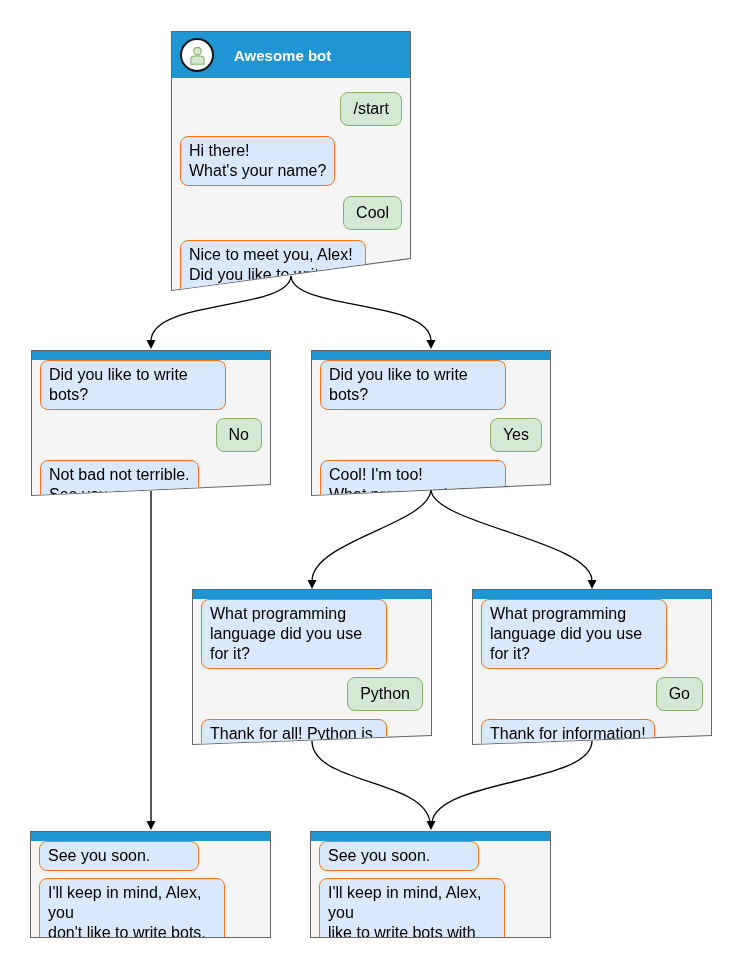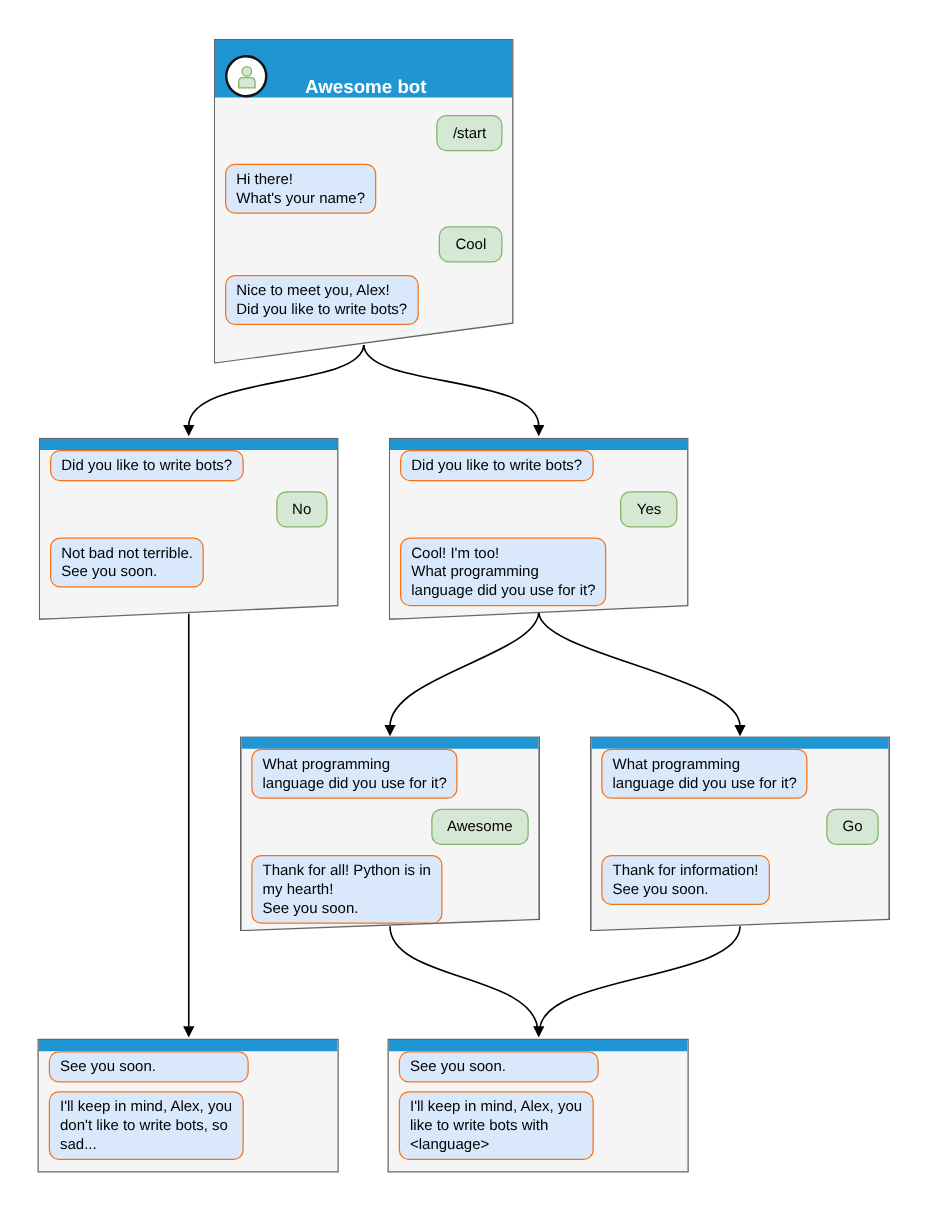--- a/index.html
+++ b/index.html
@@ -17,32 +17,32 @@
 
   #win-main{left:171px;top:31px;width:240px;height:260px;}
   #win-no{left:31px;top:350px;width:240px;height:146px;}
   #win-yes{left:311px;top:350px;width:240px;height:146px;}
   #win-python{left:192px;top:589px;width:240px;height:156px;}
   #win-go{left:472px;top:589px;width:240px;height:156px;}
   #win-end-sad{left:30px;top:831px;width:241px;height:107px;}
   #win-end-happy{left:310px;top:831px;width:241px;height:107px;}
 
   .tb{background:#2095d3;flex:0 0 auto;}
-  .tb-main{height:46px;display:flex;align-items:flex-end;gap:30px;padding-left:8px;}
+  .tb-main{height:46px;display:flex;align-items:center;gap:20px;padding-left:8px;}
   .tb-small{height:9px;}
   .wtitle{color:#fff;font-size:15px;font-weight:bold;}
 
   .avatar{width:34px;height:34px;box-sizing:border-box;background:#fff;border:2px solid #141414;
           border-radius:50%;display:flex;align-items:center;justify-content:center;flex:0 0 auto;}
 
   .msgs{flex:1;display:flex;flex-direction:column;align-items:flex-start;padding:0 8px;gap:8px;}
   .msgs-main{padding-top:14px;gap:10px;}
   .msgs-end{gap:7px;}
 
-  .bubble{font-size:12px;line-height:1.25;white-space:pre-line;width:max-content;max-width:186px;
+  .bubble{font-size:16px;line-height:1.25;white-space:pre-line;width:max-content;max-width:186px;
           border-radius:8px;box-sizing:border-box;}
   .bot{background:#dae8fc;border:1px solid #f97316;padding:4px 8px;align-self:flex-start;text-align:left;}
   .user{background:#d5e8d4;border:1px solid #82b366;padding:6px 12px;align-self:flex-end;}
   .wide{width:160px;}
 </style>
 </head>
 <body>
 
 <div class="canvas">
 
@@ -112,21 +112,21 @@
       </div>
     </div>
   </div>
 
   <div class="win clip9" id="win-python">
     <div class="body">
       <div class="tb tb-small"></div>
       <div class="msgs">
         <div class="bubble bot">What programming
 language did you use for it?</div>
-        <div class="bubble user">Awesome</div>
+        <div class="bubble user">Python</div>
         <div class="bubble bot">Thank for all! Python is in
 my hearth!
 See you soon.</div>
       </div>
     </div>
   </div>
 
   <div class="win clip9" id="win-go">
     <div class="body">
       <div class="tb tb-small"></div>

